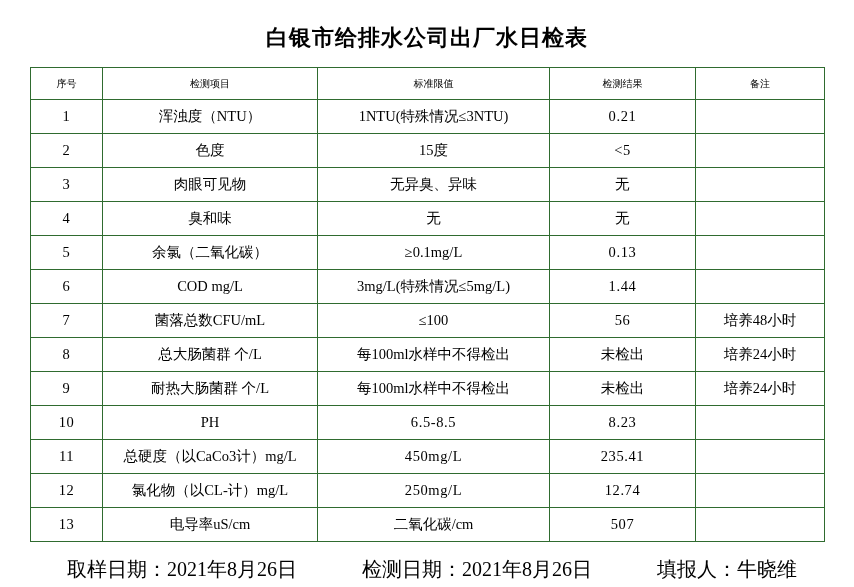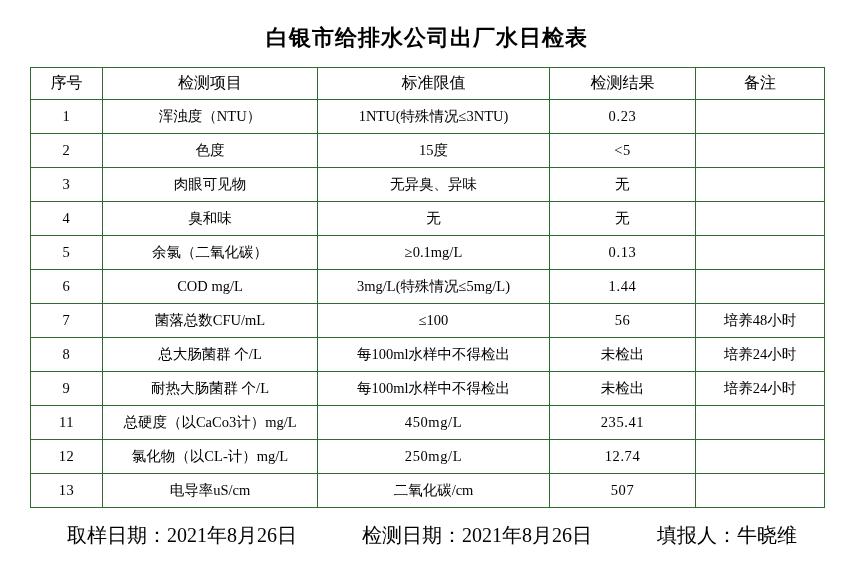--- a/index.html
+++ b/index.html
@@ -45,21 +45,21 @@
     font-size: 14.5px;
     text-align: center;
     vertical-align: middle;
     padding: 0 2px;
     font-family: "Liberation Serif", serif;
     overflow: hidden;
     white-space: nowrap;
   }
   table.report th {
     font-weight: normal;
-    font-size: 16px;
+    font-size: 10px;
     height: 31px;
   }
   col.c0 { width: 72px; }
   col.c1 { width: 215px; }
   col.c2 { width: 232px; }
   col.c3 { width: 146px; }
   col.c4 { width: 129px; }
   .num-cell {
     font-family: "Liberation Serif", serif;
     letter-spacing: 0.6px;
@@ -101,21 +101,21 @@
           <th>标准限值</th>
           <th>检测结果</th>
           <th>备注</th>
         </tr>
       </thead>
       <tbody>
         <tr>
           <td class="num-cell">1</td>
           <td>浑浊度（NTU）</td>
           <td>1NTU(特殊情况≤3NTU)</td>
-          <td class="num-cell">0.23</td>
+          <td class="num-cell">0.21</td>
           <td></td>
         </tr>
         <tr>
           <td class="num-cell">2</td>
           <td>色度</td>
           <td>15度</td>
           <td class="num-cell">&lt;5</td>
           <td></td>
         </tr>
         <tr>
@@ -161,20 +161,27 @@
           <td>培养24小时</td>
         </tr>
         <tr>
           <td class="num-cell">9</td>
           <td>耐热大肠菌群 个/L</td>
           <td>每100ml水样中不得检出</td>
           <td>未检出</td>
           <td>培养24小时</td>
         </tr>
         <tr>
+          <td class="num-cell">10</td>
+          <td>PH</td>
+          <td class="num-cell">6.5-8.5</td>
+          <td class="num-cell">8.23</td>
+          <td></td>
+        </tr>
+        <tr>
           <td class="num-cell">11</td>
           <td>总硬度（以CaCo3计）mg/L</td>
           <td class="num-cell">450mg/L</td>
           <td class="num-cell">235.41</td>
           <td></td>
         </tr>
         <tr>
           <td class="num-cell">12</td>
           <td>氯化物（以CL-计）mg/L</td>
           <td class="num-cell">250mg/L</td>

